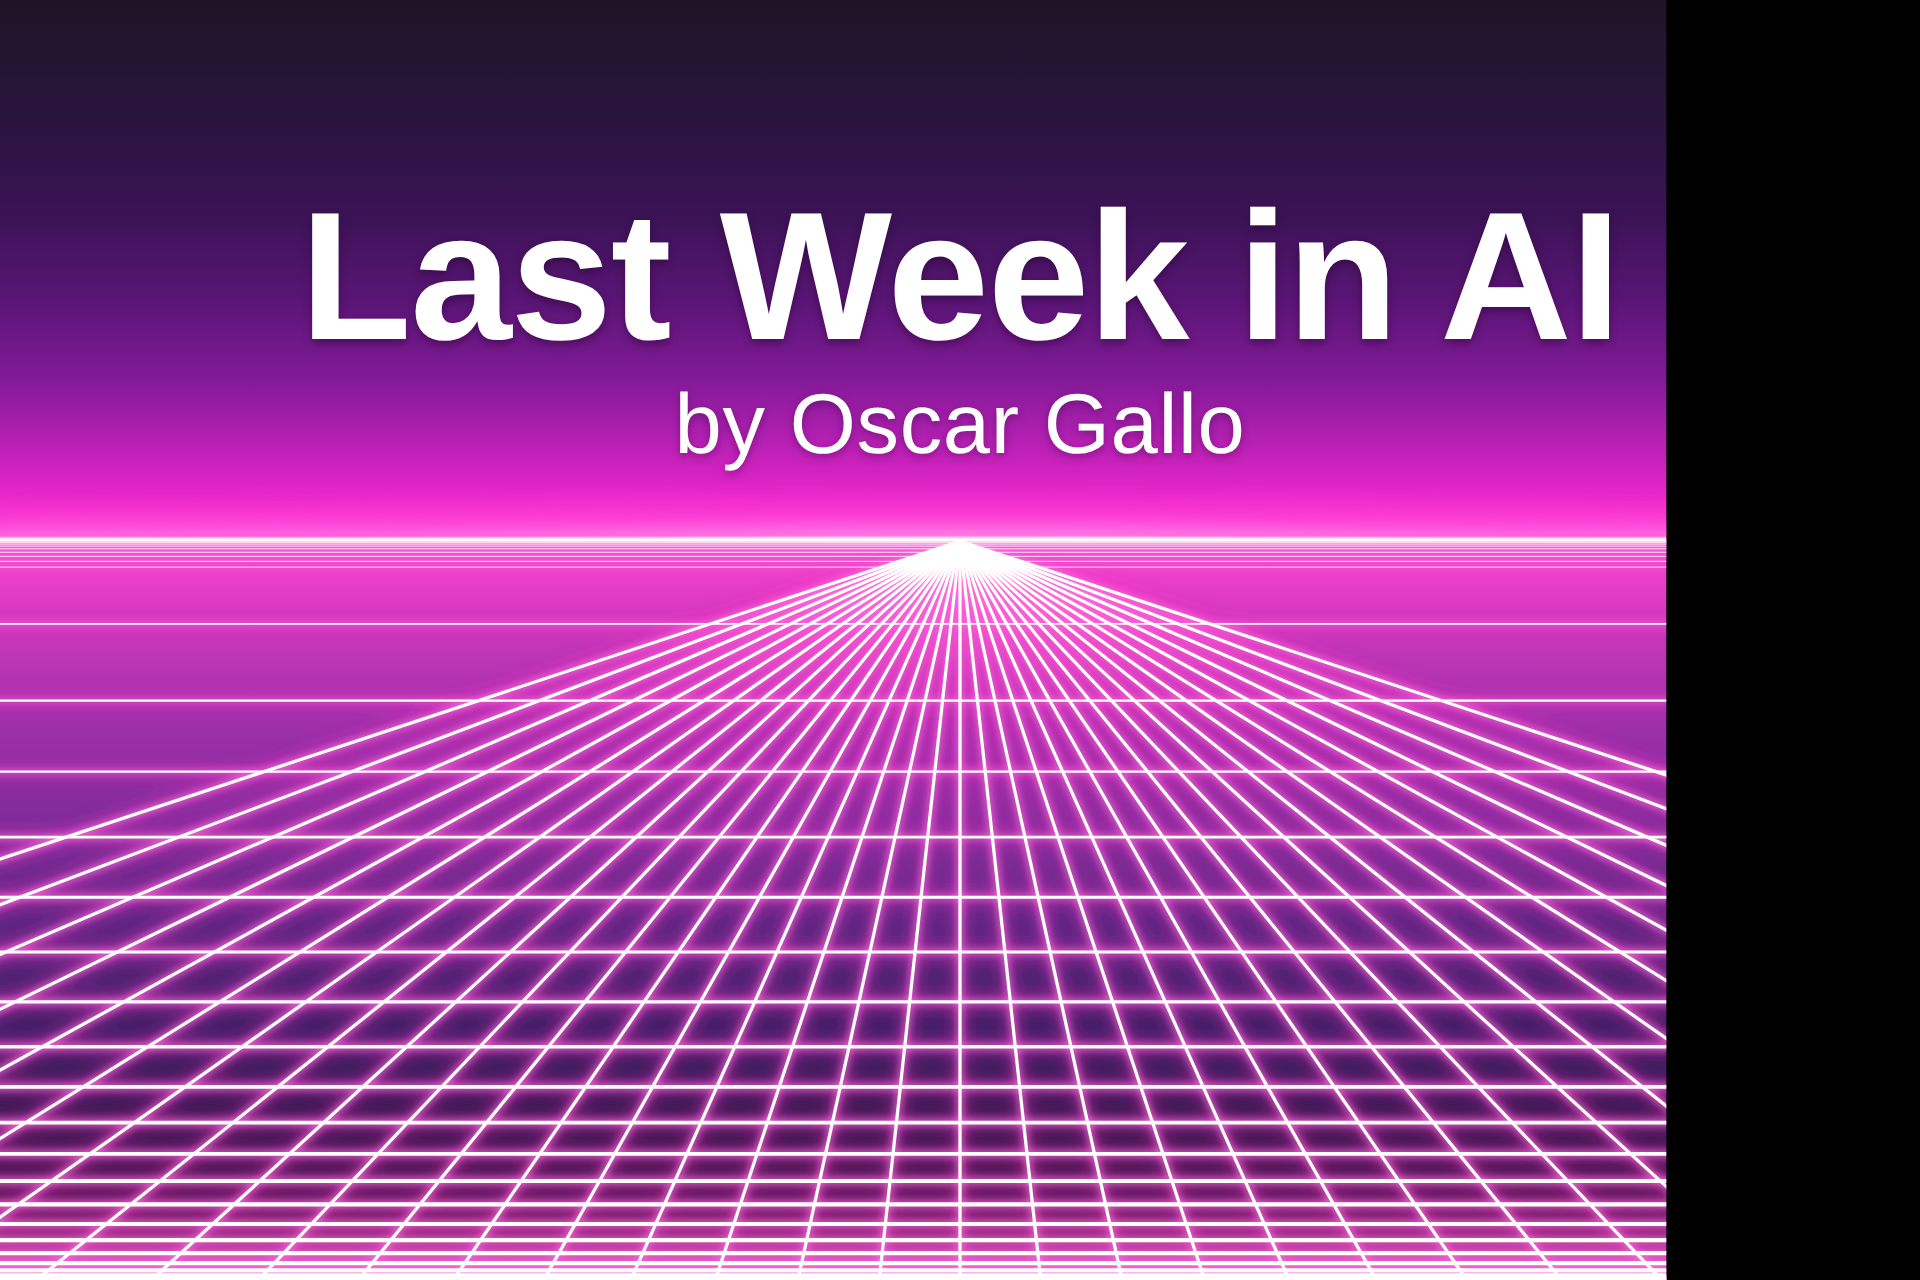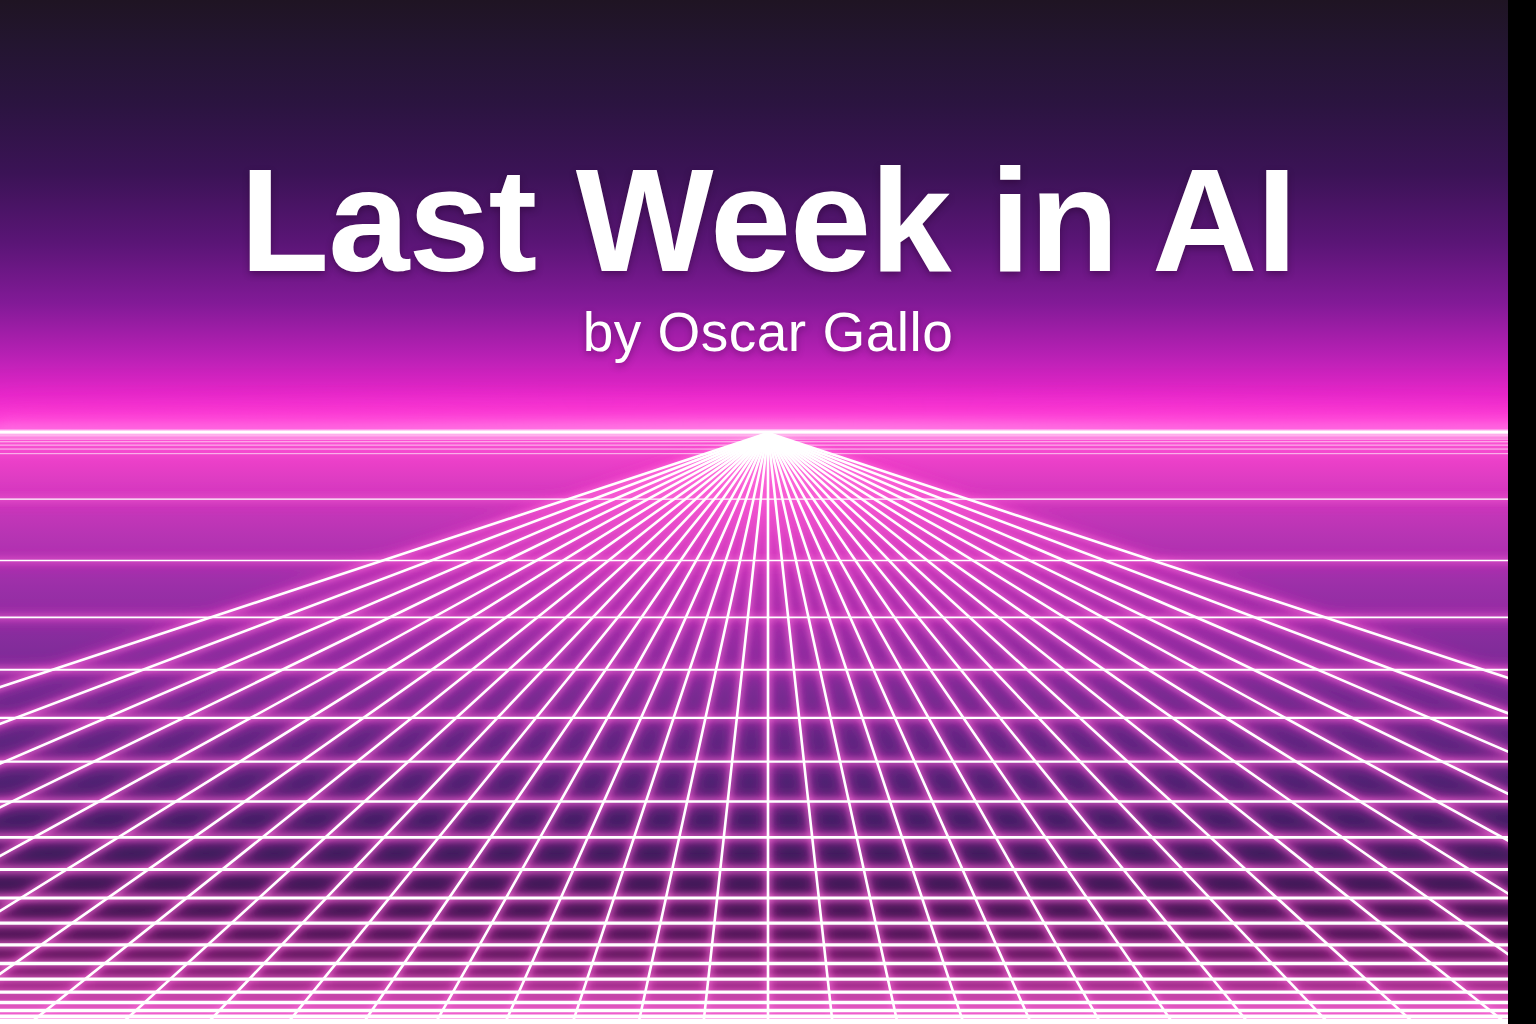--- a/index.html
+++ b/index.html
@@ -2,21 +2,21 @@
 <html><head>
 <meta charset="utf-8">
 <style>
   html, body {
     margin: 0;
     padding: 0;
     background: #000;
   }
   #banner {
     position: relative;
-    width: 1508px;
+    width: 1333px;
     height: 1024px;
     overflow: hidden;
     font-family: "Liberation Sans", sans-serif;
     background: #0f172a;
   }
 
   
   #sky {
     position: absolute;
     left: 0; top: 0;
@@ -113,21 +113,21 @@
     text-shadow: 0 3px 7px rgba(40,0,45,0.45);
     white-space: nowrap;
   }
   #subtitle {
     margin: 0;
     padding: 0;
     position: absolute;
     left: 0;
     top: 305px;
     width: 1536px;
-    font-size: 55px;
+    font-size: 68px;
     font-weight: 400;
     line-height: 1.0;
     letter-spacing: 0.5px;
     color: #ffffff;
     text-shadow: 0 3px 7px rgba(55,0,60,0.40);
     white-space: nowrap;
   }
 </style>
 </head>
 <body>

